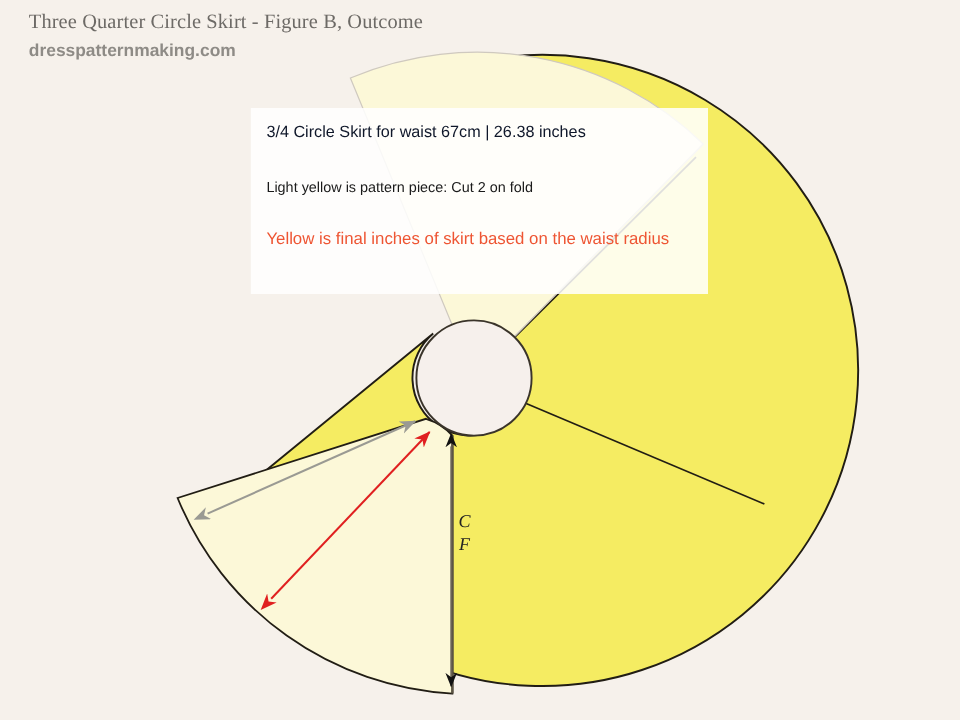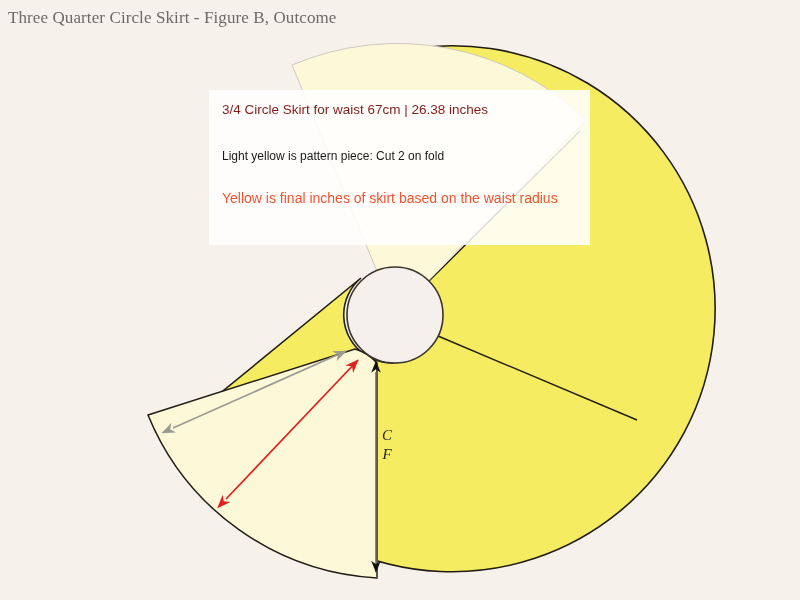--- a/index.html
+++ b/index.html
@@ -22,21 +22,21 @@
   }
   #figure-svg {
     position: absolute;
     left: 0;
     top: 0;
     width: 800px;
     height: 600px;
   }
   .header {
     position: absolute;
-    left: 8px;
+    left: 24px;
     top: 8px;
     z-index: 5;
   }
   .header-title {
     font-family: "Liberation Serif", serif;
     font-size: 17px;
     color: #6d6a66;
     letter-spacing: 0.1px;
     white-space: nowrap;
   }
@@ -63,21 +63,21 @@
     top: 100px;
     z-index: 4;
     width: 380px;
   }
   .legend-line {
     font-size: 13.5px;
     line-height: 20px;
     white-space: nowrap;
   }
   .legend-blue {
-    color: #7f1d1d;
+    color: #0f172a;
   }
   .legend-black {
     color: #1a1a1a;
     margin-top: 26px;
     font-size: 12px;
   }
   .legend-red {
     color: #ee5533;
     margin-top: 22px;
     font-size: 14px;
@@ -145,20 +145,21 @@
     <line x1="226" y1="499" x2="358" y2="360" stroke="#e02020" stroke-width="1.7" marker-start="url(#arrowRedStart)" marker-end="url(#arrowRedEnd)"></line>
 
     <line x1="376" y1="372" x2="376" y2="572" stroke="#6b6356" stroke-width="1.5" marker-start="url(#arrowBlackStart)" marker-end="url(#arrowBlackEnd)"></line>
 
   </svg>
 
   <div class="legend-box"></div>
 
   <div class="header">
     <div class="header-title">Three Quarter Circle Skirt - Figure B, Outcome</div>
+    <div class="header-site">dresspatternmaking.com</div>
   </div>
 
   <div class="legend-lines">
     <div class="legend-line legend-blue">3/4 Circle Skirt for waist  67cm | 26.38 inches</div>
     <div class="legend-line legend-black">Light yellow is pattern piece: Cut 2 on fold</div>
     <div class="legend-line legend-red">Yellow is final inches of skirt based on the waist radius</div>
   </div>
 
   <div class="cf-label">
     <div>C</div>

